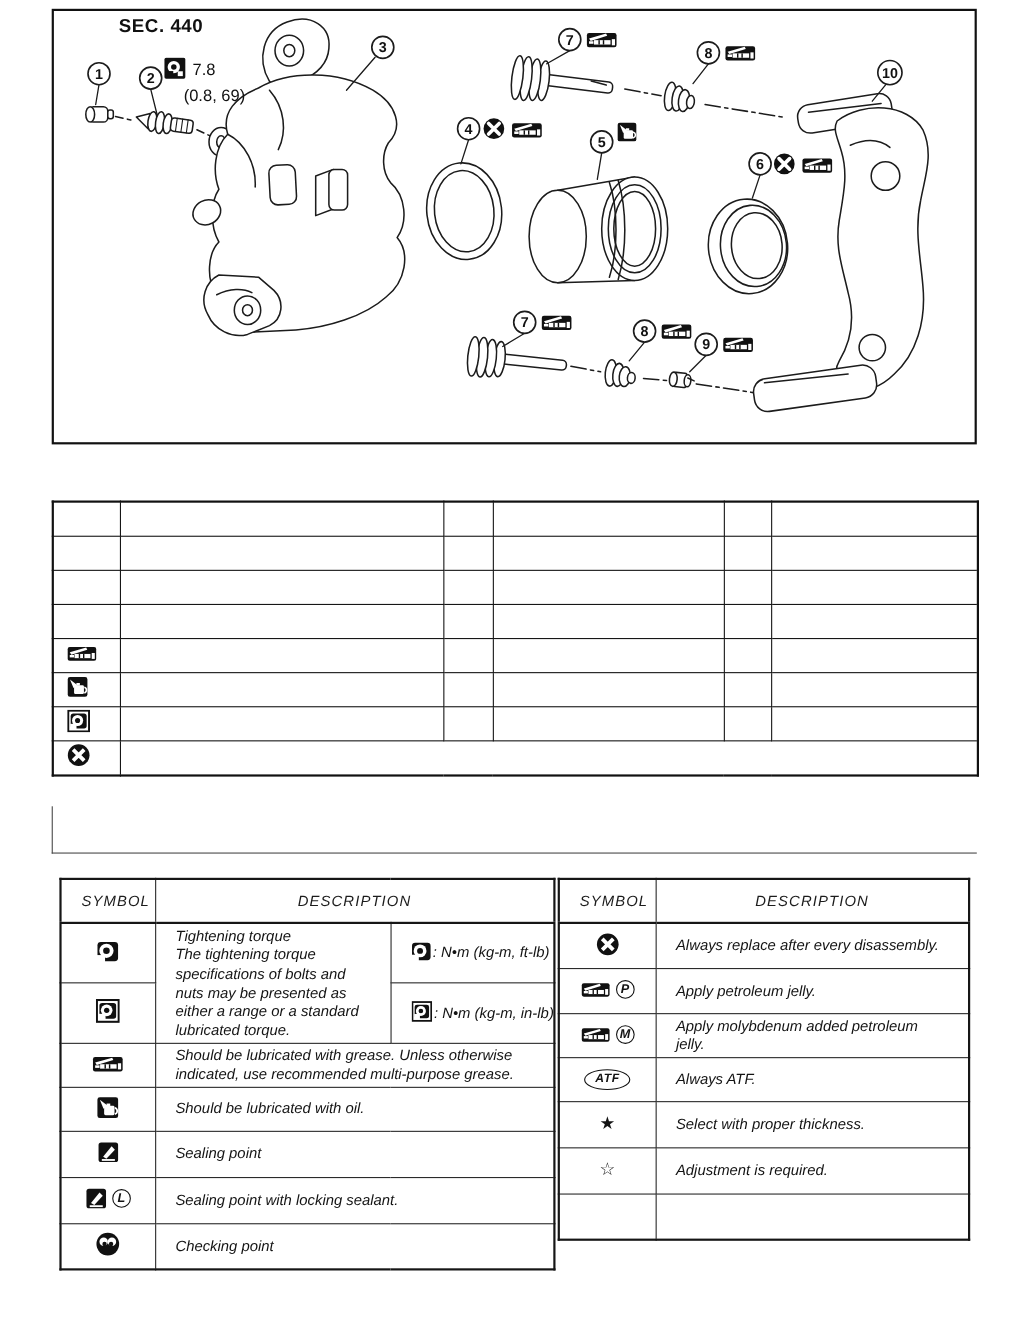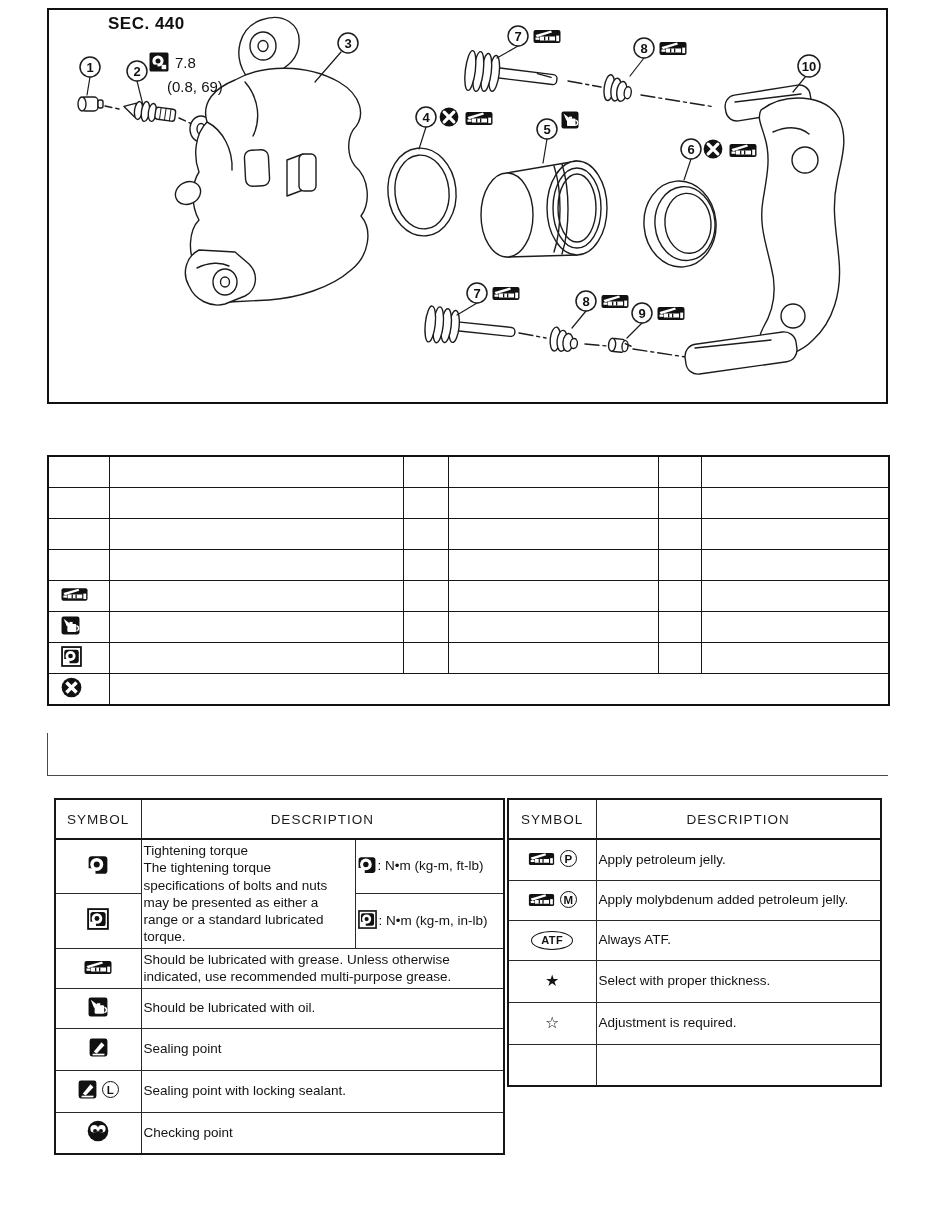--- a/index.html
+++ b/index.html
@@ -12,21 +12,21 @@
   table.grid{border-collapse:collapse;table-layout:fixed;background:#fff;}
   .parts-table{left:47px;top:455px;width:841px;}
   .parts-table td{border:1.6px solid #161616;height:30px;padding:0 0 0 12px;vertical-align:middle;}
   .parts-table{border:2px solid #111;}
   
   .caption-strip{left:47px;top:733px;width:841px;height:43px;border-left:1.5px solid #4a4a4a;border-bottom:1.5px solid #4a4a4a;box-sizing:border-box;}
   
   .legend-left{left:54px;top:798px;width:450px;}
   .legend-right{left:507px;top:798px;width:373px;}
   table.legend{border:2px solid #161616;}
-  table.legend td,table.legend th{border:1.6px solid #2a2a2a;padding:2px 2px;vertical-align:middle;}
+  table.legend td,table.legend th{border:1.6px solid #2a2a2a;padding:2px 18px;vertical-align:middle;font-style:italic;}
   table.legend th{height:34px;font-size:13.5px;font-weight:normal;letter-spacing:1px;color:#1c1c1c;border-bottom:2.6px solid #161616;}
   table.legend td{font-size:13.5px;color:#131313;}
   td.sym{text-align:center;padding:0;}
   td.desc{line-height:1.28;}
   .preline{white-space:pre-line;}
   .subspec{white-space:nowrap;font-size:13.5px;border-radius:20px;}
   .subspec .ic{vertical-align:-4px;margin-right:2px;}
   .icpair{display:inline-flex;align-items:center;gap:5px;justify-content:center;}
   .circ-letter{display:inline-block;width:17px;height:17px;border:1.8px solid #111;border-radius:50%;font-size:11.5px;font-weight:bold;line-height:17px;text-align:center;box-sizing:border-box;}
   .atf-oval{display:inline-block;min-width:42px;height:19px;border:1.7px solid #111;border-radius:50%;font-size:11px;font-weight:bold;line-height:16px;padding:0 4px;box-sizing:border-box;letter-spacing:.5px;}
@@ -432,20 +432,26 @@
   <colgroup>
       <col style="width:88px">
       <col style="width:285px">
     </colgroup>
   <tbody>
       <tr>
     <th>SYMBOL</th>
     <th>DESCRIPTION</th>
   </tr>
   <tr class="rowh1">
+    <td class="sym"><svg width="21" height="21" viewBox="0 0 20 20">
+            <use href="#i-replace"></use>
+          </svg></td>
+    <td class="desc">Always replace after every disassembly.</td>
+  </tr>
+  <tr class="rowh1">
     <td class="sym"><span class="icpair">
             <svg width="27" height="15" viewBox="0 0 28 16">
               <use href="#i-grease"></use>
             </svg>
             <span class="circ-letter">P</span>
           </span></td>
     <td class="desc">Apply petroleum jelly.</td>
   </tr>
   <tr class="rowh2">
     <td class="sym"><span class="icpair">

